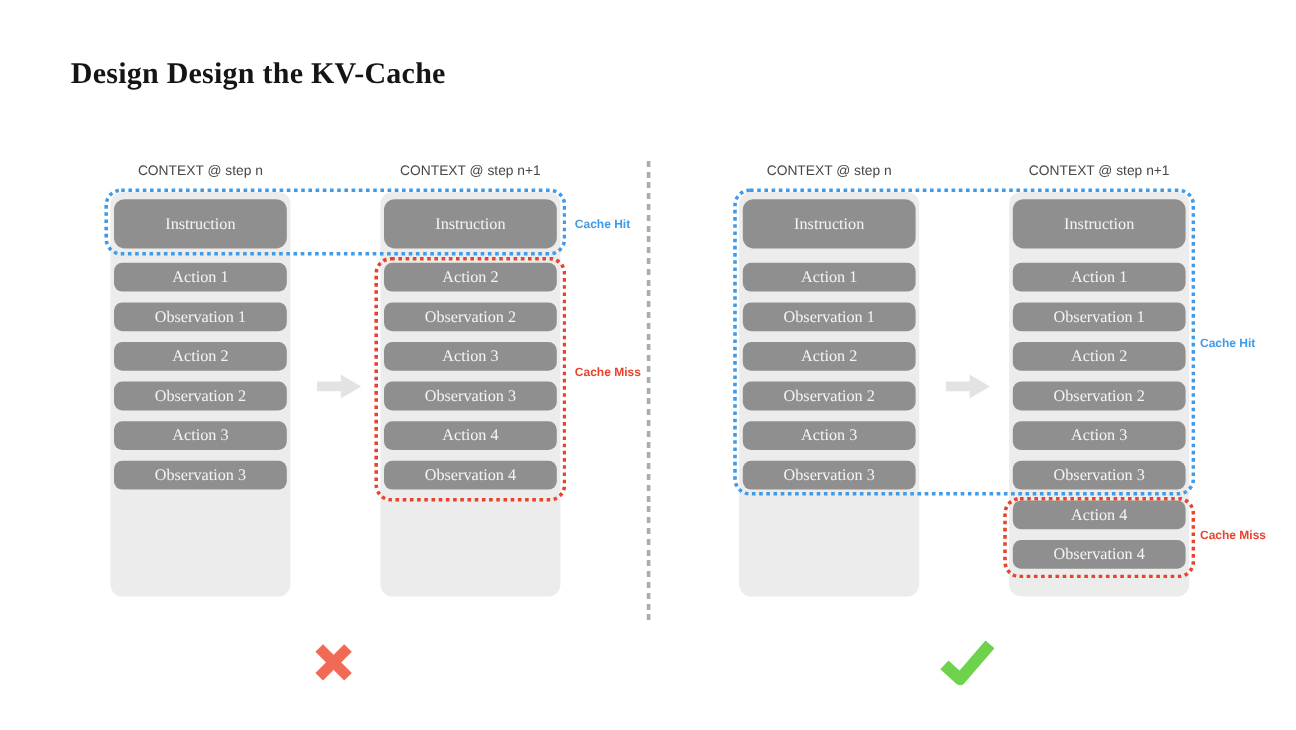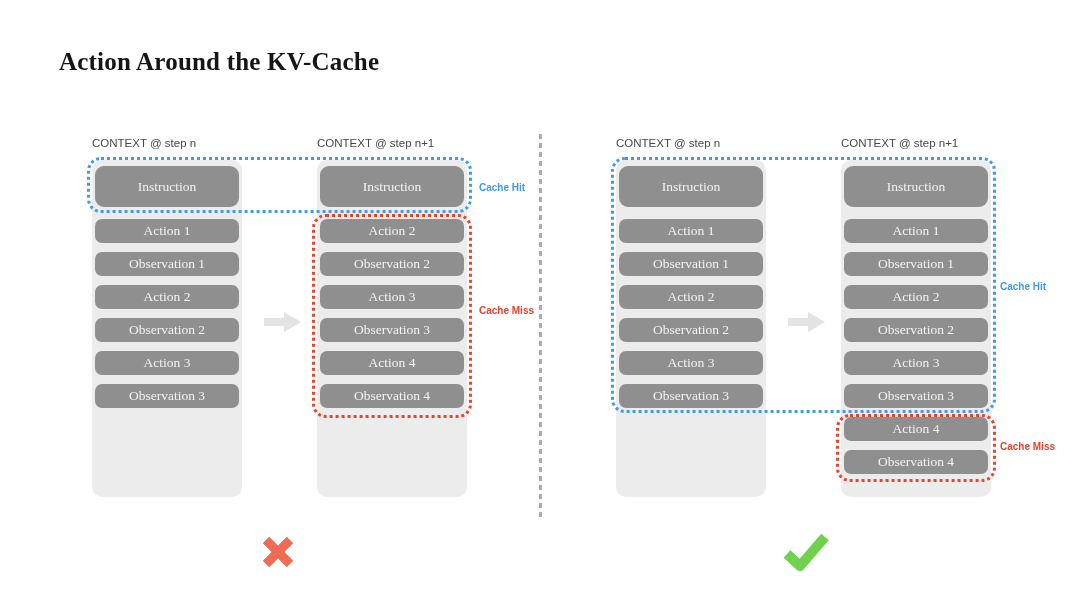--- a/index.html
+++ b/index.html
@@ -18,20 +18,21 @@
     font-family: "Liberation Serif", serif;
     font-weight: bold;
     font-size: 25px;
     color: #151515;
     letter-spacing: 0.2px;
   }
   .col-header {
     position: absolute;
     top: 137px;
     width: 150px;
+    text-align: center;
     font-size: 11.5px;
     color: #474747;
   }
   .column {
     position: absolute;
     top: 160px;
     width: 150px;
     height: 337px;
     background: #ececec;
     border-radius: 10px;
@@ -77,21 +78,21 @@
     height: 386px;
     background: repeating-linear-gradient(to bottom, #ababab 0 5px, transparent 5px 9px);
   }
   .verdict { position: absolute; }
 </style>
 </head>
 <body>
 
 <div class="canvas">
 
-  <div class="title">Action Around the KV-Cache</div>
+  <div class="title">Design Design the KV-Cache</div>
 
   <div>
     <div class="col-header" style="left:92px">CONTEXT @ step n</div>
     <div class="col-header" style="left:317px">CONTEXT @ step n+1</div>
 
     <div class="column" style="left:92px">
       <div class="blk tall" style="top:6px">Instruction</div>
       <div class="blk" style="top:59px">Action 1</div>
       <div class="blk" style="top:92px">Observation 1</div>
       <div class="blk" style="top:125px">Action 2</div>

